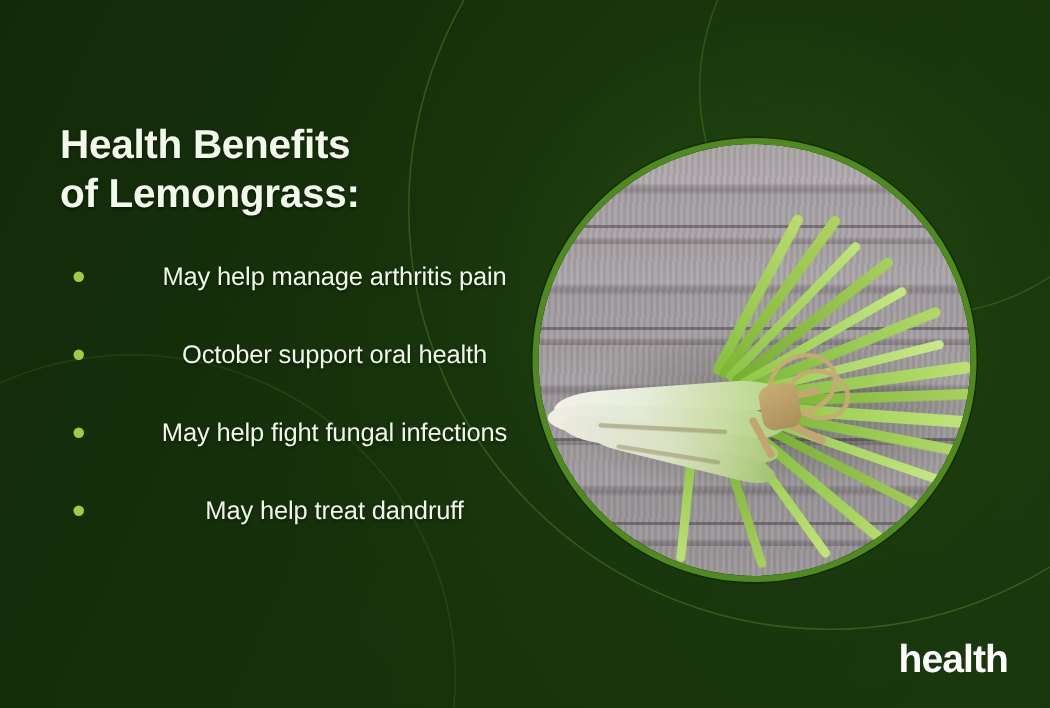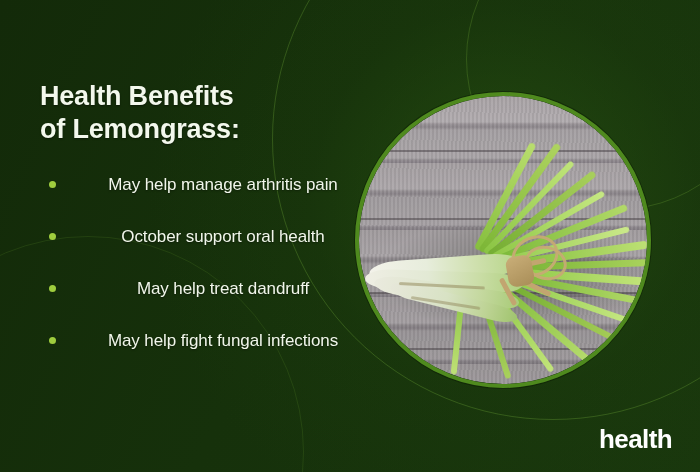--- a/index.html
+++ b/index.html
@@ -249,23 +249,23 @@
     <li class="bullet-item">
       <span class="bullet-dot"></span>
       <span>May help manage arthritis pain</span>
     </li>
     <li class="bullet-item">
       <span class="bullet-dot"></span>
       <span>October support oral health</span>
     </li>
     <li class="bullet-item">
       <span class="bullet-dot"></span>
+      <span>May help fight fungal infections</span>
+    </li>
+    <li class="bullet-item">
+      <span class="bullet-dot"></span>
       <span>May help treat dandruff</span>
     </li>
-    <li class="bullet-item">
-      <span class="bullet-dot"></span>
-      <span>May help fight fungal infections</span>
-    </li>
   </ul>
 
   <div class="logo">health</div>
 
 </div>
 
 </body></html>

